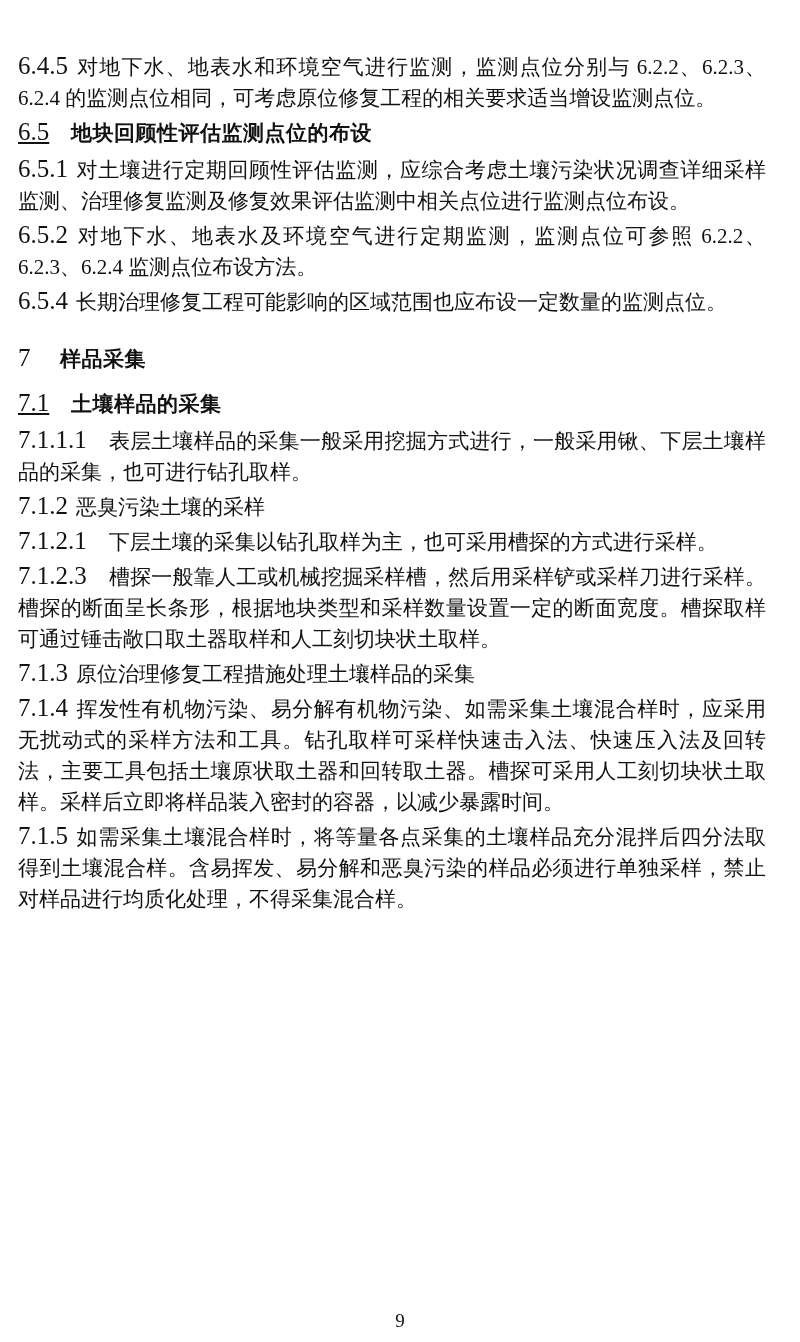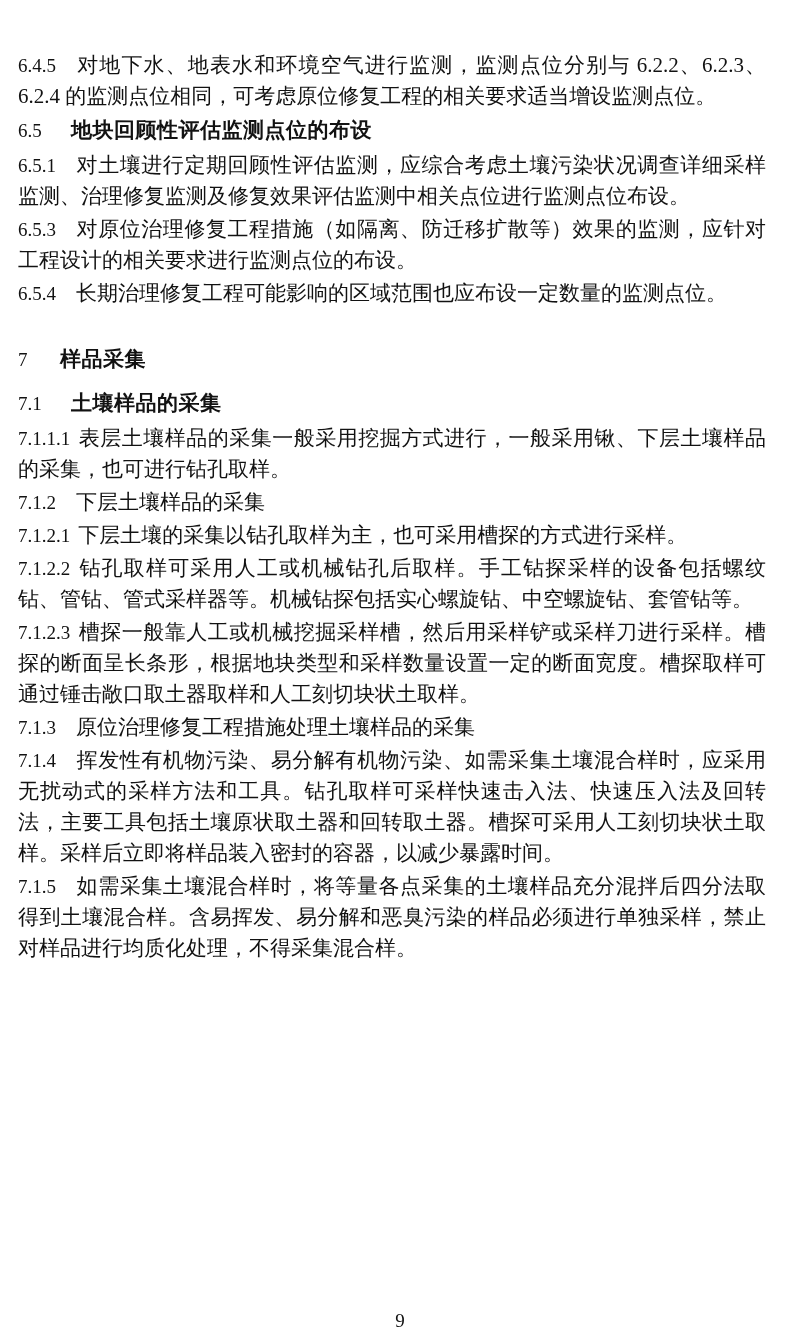--- a/index.html
+++ b/index.html
@@ -20,29 +20,29 @@
   }
   .para {
     font-size: 21px;
     line-height: 31px;
     margin: 0 0 2px 0;
     text-align: justify;
     text-justify: inter-ideograph;
   }
   .num {
     display: inline-block;
-    font-size: 19px;
+    font-size: 25px;
     font-family: "Liberation Serif", "DejaVu Serif", serif;
     font-weight: normal;
   }
   .seg1 .num { min-width: 42px; }
-  .seg2 .num { min-width: 53px; }
+  .seg2 .num { min-width: 53px; text-decoration: underline; }
   .seg3 .num { min-width: 58px; }
-  .seg4 .num { margin-right: 8px; }
-  .chapter { margin-top: 34px; margin-bottom: 12px; }
+  .seg4 .num { margin-right: 22px; }
+  .chapter { margin-top: 24px; margin-bottom: 12px; }
   .heading { margin-bottom: 4px; }
   .chapter .txt,
   .heading .txt {
     font-family: "Liberation Sans", "DejaVu Sans", sans-serif;
     font-weight: bold;
     letter-spacing: 0.5px;
   }
   .indent { text-indent: 42px; }
   .pageno {
     position: absolute;
@@ -56,27 +56,26 @@
   }
 </style>
 </head>
 <body>
 
 <main class="page">
   <div id="document-body">
       <p class="para body seg3"><span class="num">6.4.5</span><span class="txt">对地下水、地表水和环境空气进行监测，监测点位分别与 6.2.2、6.2.3、6.2.4 的监测点位相同，可考虑原位修复工程的相关要求适当增设监测点位。</span></p>
       <p class="para heading seg2"><span class="num">6.5</span><span class="txt">地块回顾性评估监测点位的布设</span></p>
       <p class="para body seg3"><span class="num">6.5.1</span><span class="txt">对土壤进行定期回顾性评估监测，应综合考虑土壤污染状况调查详细采样监测、治理修复监测及修复效果评估监测中相关点位进行监测点位布设。</span></p>
-      <p class="para body seg3"><span class="num">6.5.3</span><span class="txt">对原位治理修复工程措施（如隔离、防迁移扩散等）效果的监测，应针对工程设计的相关要求进行监测点位的布设。</span></p>
+      <p class="para body seg3"><span class="num">6.5.2</span><span class="txt">对地下水、地表水及环境空气进行定期监测，监测点位可参照 6.2.2、6.2.3、6.2.4 监测点位布设方法。</span></p>
       <p class="para body seg3"><span class="num">6.5.4</span><span class="txt">长期治理修复工程可能影响的区域范围也应布设一定数量的监测点位。</span></p>
       <p class="para chapter seg1"><span class="num">7</span><span class="txt">样品采集</span></p>
       <p class="para heading seg2"><span class="num">7.1</span><span class="txt">土壤样品的采集</span></p>
       <p class="para body seg4"><span class="num">7.1.1.1</span><span class="txt">表层土壤样品的采集一般采用挖掘方式进行，一般采用锹、下层土壤样品的采集，也可进行钻孔取样。</span></p>
-      <p class="para body seg3"><span class="num">7.1.2</span><span class="txt">下层土壤样品的采集</span></p>
+      <p class="para body seg3"><span class="num">7.1.2</span><span class="txt">恶臭污染土壤的采样</span></p>
       <p class="para body seg4"><span class="num">7.1.2.1</span><span class="txt">下层土壤的采集以钻孔取样为主，也可采用槽探的方式进行采样。</span></p>
-      <p class="para body seg4"><span class="num">7.1.2.2</span><span class="txt">钻孔取样可采用人工或机械钻孔后取样。手工钻探采样的设备包括螺纹钻、管钻、管式采样器等。机械钻探包括实心螺旋钻、中空螺旋钻、套管钻等。</span></p>
       <p class="para body seg4"><span class="num">7.1.2.3</span><span class="txt">槽探一般靠人工或机械挖掘采样槽，然后用采样铲或采样刀进行采样。槽探的断面呈长条形，根据地块类型和采样数量设置一定的断面宽度。槽探取样可通过锤击敞口取土器取样和人工刻切块状土取样。</span></p>
       <p class="para body seg3"><span class="num">7.1.3</span><span class="txt">原位治理修复工程措施处理土壤样品的采集</span></p>
       <p class="para body seg3"><span class="num">7.1.4</span><span class="txt">挥发性有机物污染、易分解有机物污染、如需采集土壤混合样时，应采用无扰动式的采样方法和工具。钻孔取样可采样快速击入法、快速压入法及回转法，主要工具包括土壤原状取土器和回转取土器。槽探可采用人工刻切块状土取样。采样后立即将样品装入密封的容器，以减少暴露时间。</span></p>
       <p class="para body seg3"><span class="num">7.1.5</span><span class="txt">如需采集土壤混合样时，将等量各点采集的土壤样品充分混拌后四分法取得到土壤混合样。含易挥发、易分解和恶臭污染的样品必须进行单独采样，禁止对样品进行均质化处理，不得采集混合样。</span></p>
     </div>
   <div class="pageno">9</div>
 </main>
 
 </body></html>

